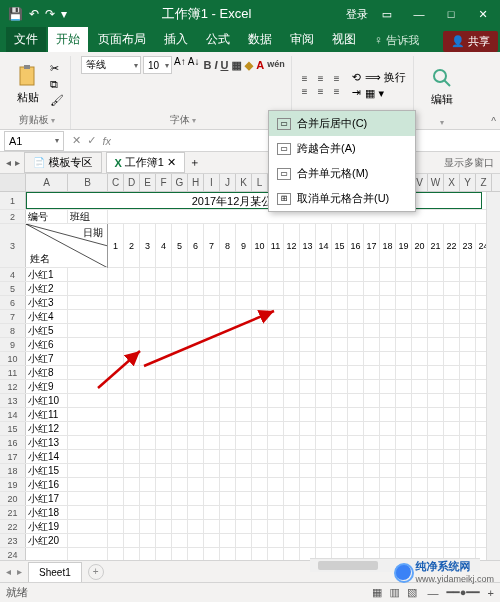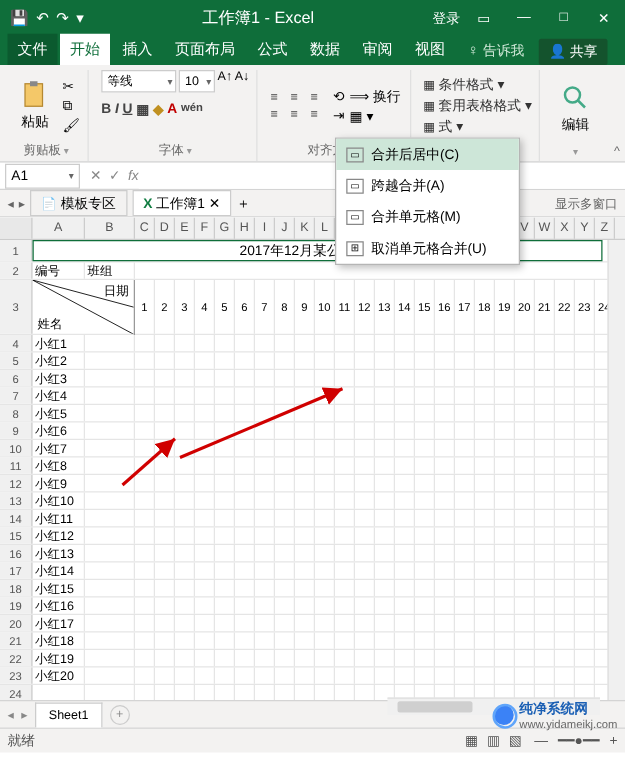--- a/index.html
+++ b/index.html
@@ -8,21 +8,21 @@
 .qat{display:flex;gap:6px;align-items:center;margin-left:4px;}
 .qat span{font-size:12px;}
 .tb-title{flex:1;text-align:center;font-size:13px;}
 .tb-right{display:flex;gap:6px;align-items:center;}
 .winbtn{width:26px;height:20px;display:flex;align-items:center;justify-content:center;}
 .ribbon-tabs{height:24px;background:#0f6e3a;display:flex;align-items:end;color:#fff;padding-left:6px;gap:2px;}
 .rtab{padding:4px 8px;font-size:12px;cursor:pointer;}
 .rtab.active{background:#fff;color:#0f6e3a;}
 .rtab.file{background:#0b5a2f;}
 .rtab.tell{color:#cfe8d7;}
-.rshare{margin-left:auto;margin-right:14px;background:#14532d;padding:3px 8px;border-radius:2px;}
+.rshare{margin-left:auto;margin-right:2px;background:#7f1d1d;padding:3px 8px;border-radius:2px;}
 .ribbon{height:78px;background:#f3f2f1;border-bottom:1px solid #d4d4d4;display:flex;padding:4px 4px 0 4px;gap:4px;position:relative;}
 .group{border-right:1px solid #e0e0e0;padding:0 6px;display:flex;flex-direction:column;justify-content:space-between;min-width:40px;}
 .group-label{text-align:center;font-size:10px;color:#666;padding-bottom:2px;}
 .group-label::after{content:' ▾';color:#999;font-size:8px;}
 .group-body{flex:1;display:flex;align-items:center;gap:4px;flex-wrap:wrap;}
 .bigbtn{display:flex;flex-direction:column;align-items:center;gap:2px;width:36px;}
 .bigbtn .ico{width:24px;height:24px;}
 .combo{height:18px;border:1px solid #ccc;background:#fff;padding:0 12px 0 4px;display:flex;align-items:center;font-size:10px;position:relative;}
 .combo::after{content:'▾';position:absolute;right:2px;font-size:8px;color:#666;}
 .fontrow{display:flex;gap:2px;}
@@ -104,22 +104,22 @@
     <div class="winbtn">▭</div>
     <div class="winbtn">—</div>
     <div class="winbtn">□</div>
     <div class="winbtn">✕</div>
   </div>
 </div>
 
 <div class="ribbon-tabs">
   <div class="rtab file">文件</div>
   <div class="rtab active">开始</div>
+  <div class="rtab">页面布局</div>
   <div class="rtab">插入</div>
-  <div class="rtab">页面布局</div>
   <div class="rtab">公式</div>
   <div class="rtab">数据</div>
   <div class="rtab">审阅</div>
   <div class="rtab">视图</div>
   <div class="rtab tell">♀ <span>告诉我</span></div>
   <div class="rshare">👤 <span>共享</span></div>
 </div>
 
 <div class="ribbon">
   <div class="group">
@@ -134,21 +134,21 @@
       <div style="display:flex;flex-direction:column;gap:3px;">
         <span>✂</span>
         <span>⧉</span>
         <span>🖌</span>
       </div>
     </div>
     <div class="group-label">剪贴板</div>
   </div>
 
   <div class="group">
-    <div class="group-body" style="flex-direction:column;align-items:flex-start;">
+    <div class="group-body" style="align-items:flex-start;">
       <div class="fontrow">
         <div class="combo">等线</div>
         <div class="combo">10</div>
         <span style="font-size:10px;">A↑</span>
         <span style="font-size:10px;">A↓</span>
       </div>
       <div class="minibtns">
         <span>B</span>
         <span><i>I</i></span>
         <span><u>U</u></span>
@@ -176,30 +176,20 @@
         <span>⇥</span>
       </div>
       <div class="merge-split" style="display:flex;flex-direction:column;gap:2px;font-size:10px;">
         <div>⟹ <span>换行</span></div>
         <div>▦ ▾</div>
       </div>
     </div>
     <div class="group-label">对齐方式</div>
   </div>
 
-  <div class="group" style="min-width:90px;">
-    <div class="group-body">
-      <div class="cond-list">
-        <div>▦ <span>条件格式 ▾</span></div>
-        <div>▦ <span>套用表格格式 ▾</span></div>
-        <div>▦ <span>式 ▾</span></div>
-      </div>
-    </div>
-    <div class="group-label">样式</div>
-  </div>
 
 
   <div class="group" style="border-right:none;">
     <div class="group-body">
         <div class="bigbtn">
           <svg class="ico" viewBox="0 0 24 24">
             <circle cx="10" cy="10" r="6" fill="none" stroke="#4a8" stroke-width="2"></circle>
             <line x1="14" y1="14" x2="20" y2="20" stroke="#4a8" stroke-width="2"></line>
           </svg>
           <span>编辑</span>

